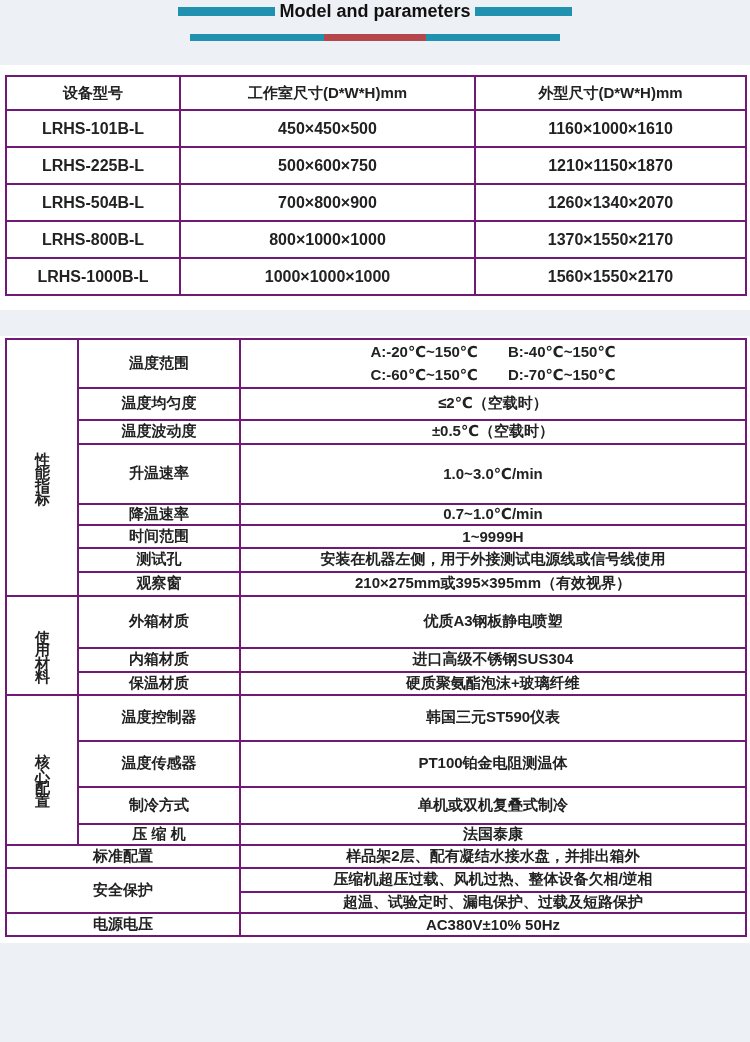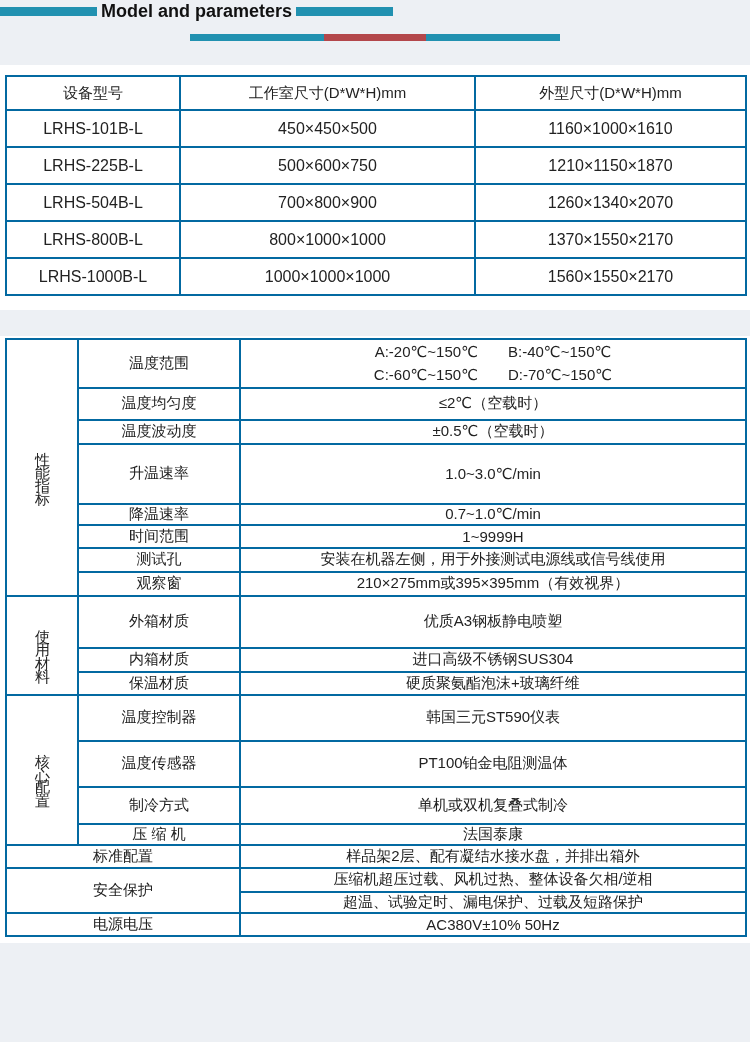--- a/index.html
+++ b/index.html
@@ -7,44 +7,44 @@
   body {
     height:1042px;
     background:#edf0f4;
     font-family:"Liberation Sans","DejaVu Sans",sans-serif;
     color:#222;
     overflow:hidden;
   }
   
   .hdr { padding-top:2px; }
   .eyebrow-row {
-    display:flex; align-items:center; gap:4px;
+    display:flex; align-items:center; justify-content:center; gap:4px;
     height:18px;
   }
   .eyebrow-bar { width:97px; height:9px; background:#2191b0; }
   .eyebrow-text { font-size:18px; font-weight:bold; color:#111; white-space:nowrap; }
   .page-title {
     text-align:center; font-size:36px; font-weight:bold; color:#111;
     letter-spacing:1px; margin-top:2px; line-height:1.2;
   }
   .title-underline {
     width:370px; height:7px; margin:14px auto 0 auto;
     display:flex;
   }
   .tu-teal { width:134px; height:7px; background:#2191b0; }
   .tu-red  { width:102px; height:7px; background:#b3474b; }
   
   .panel1 { margin-top:24px; background:#ffffff; padding:10px 5px 14px 5px; }
   .panel2 { margin-top:26px; background:#ffffff; padding:2px 5px 6px 5px; }
   
   table { border-collapse:collapse; table-layout:fixed; width:740px; }
   td, th {
-    border:2px solid #0369a1;
+    border:2px solid #701a75;
     text-align:center; vertical-align:middle;
-    font-weight:normal; padding:0 2px;
+    font-weight:bold; padding:0 2px;
     overflow:hidden; white-space:nowrap;
   }
   .spec-table th { font-size:15px; color:#222; }
   .spec-table td { font-size:16px; color:#222;text-align:center; }
   .param-table td { font-size:15px; color:#222; }
   .t2-value div { line-height:1.55; }
   .vtext {
     writing-mode:vertical-lr;
     text-orientation:upright;
     letter-spacing:13px;

